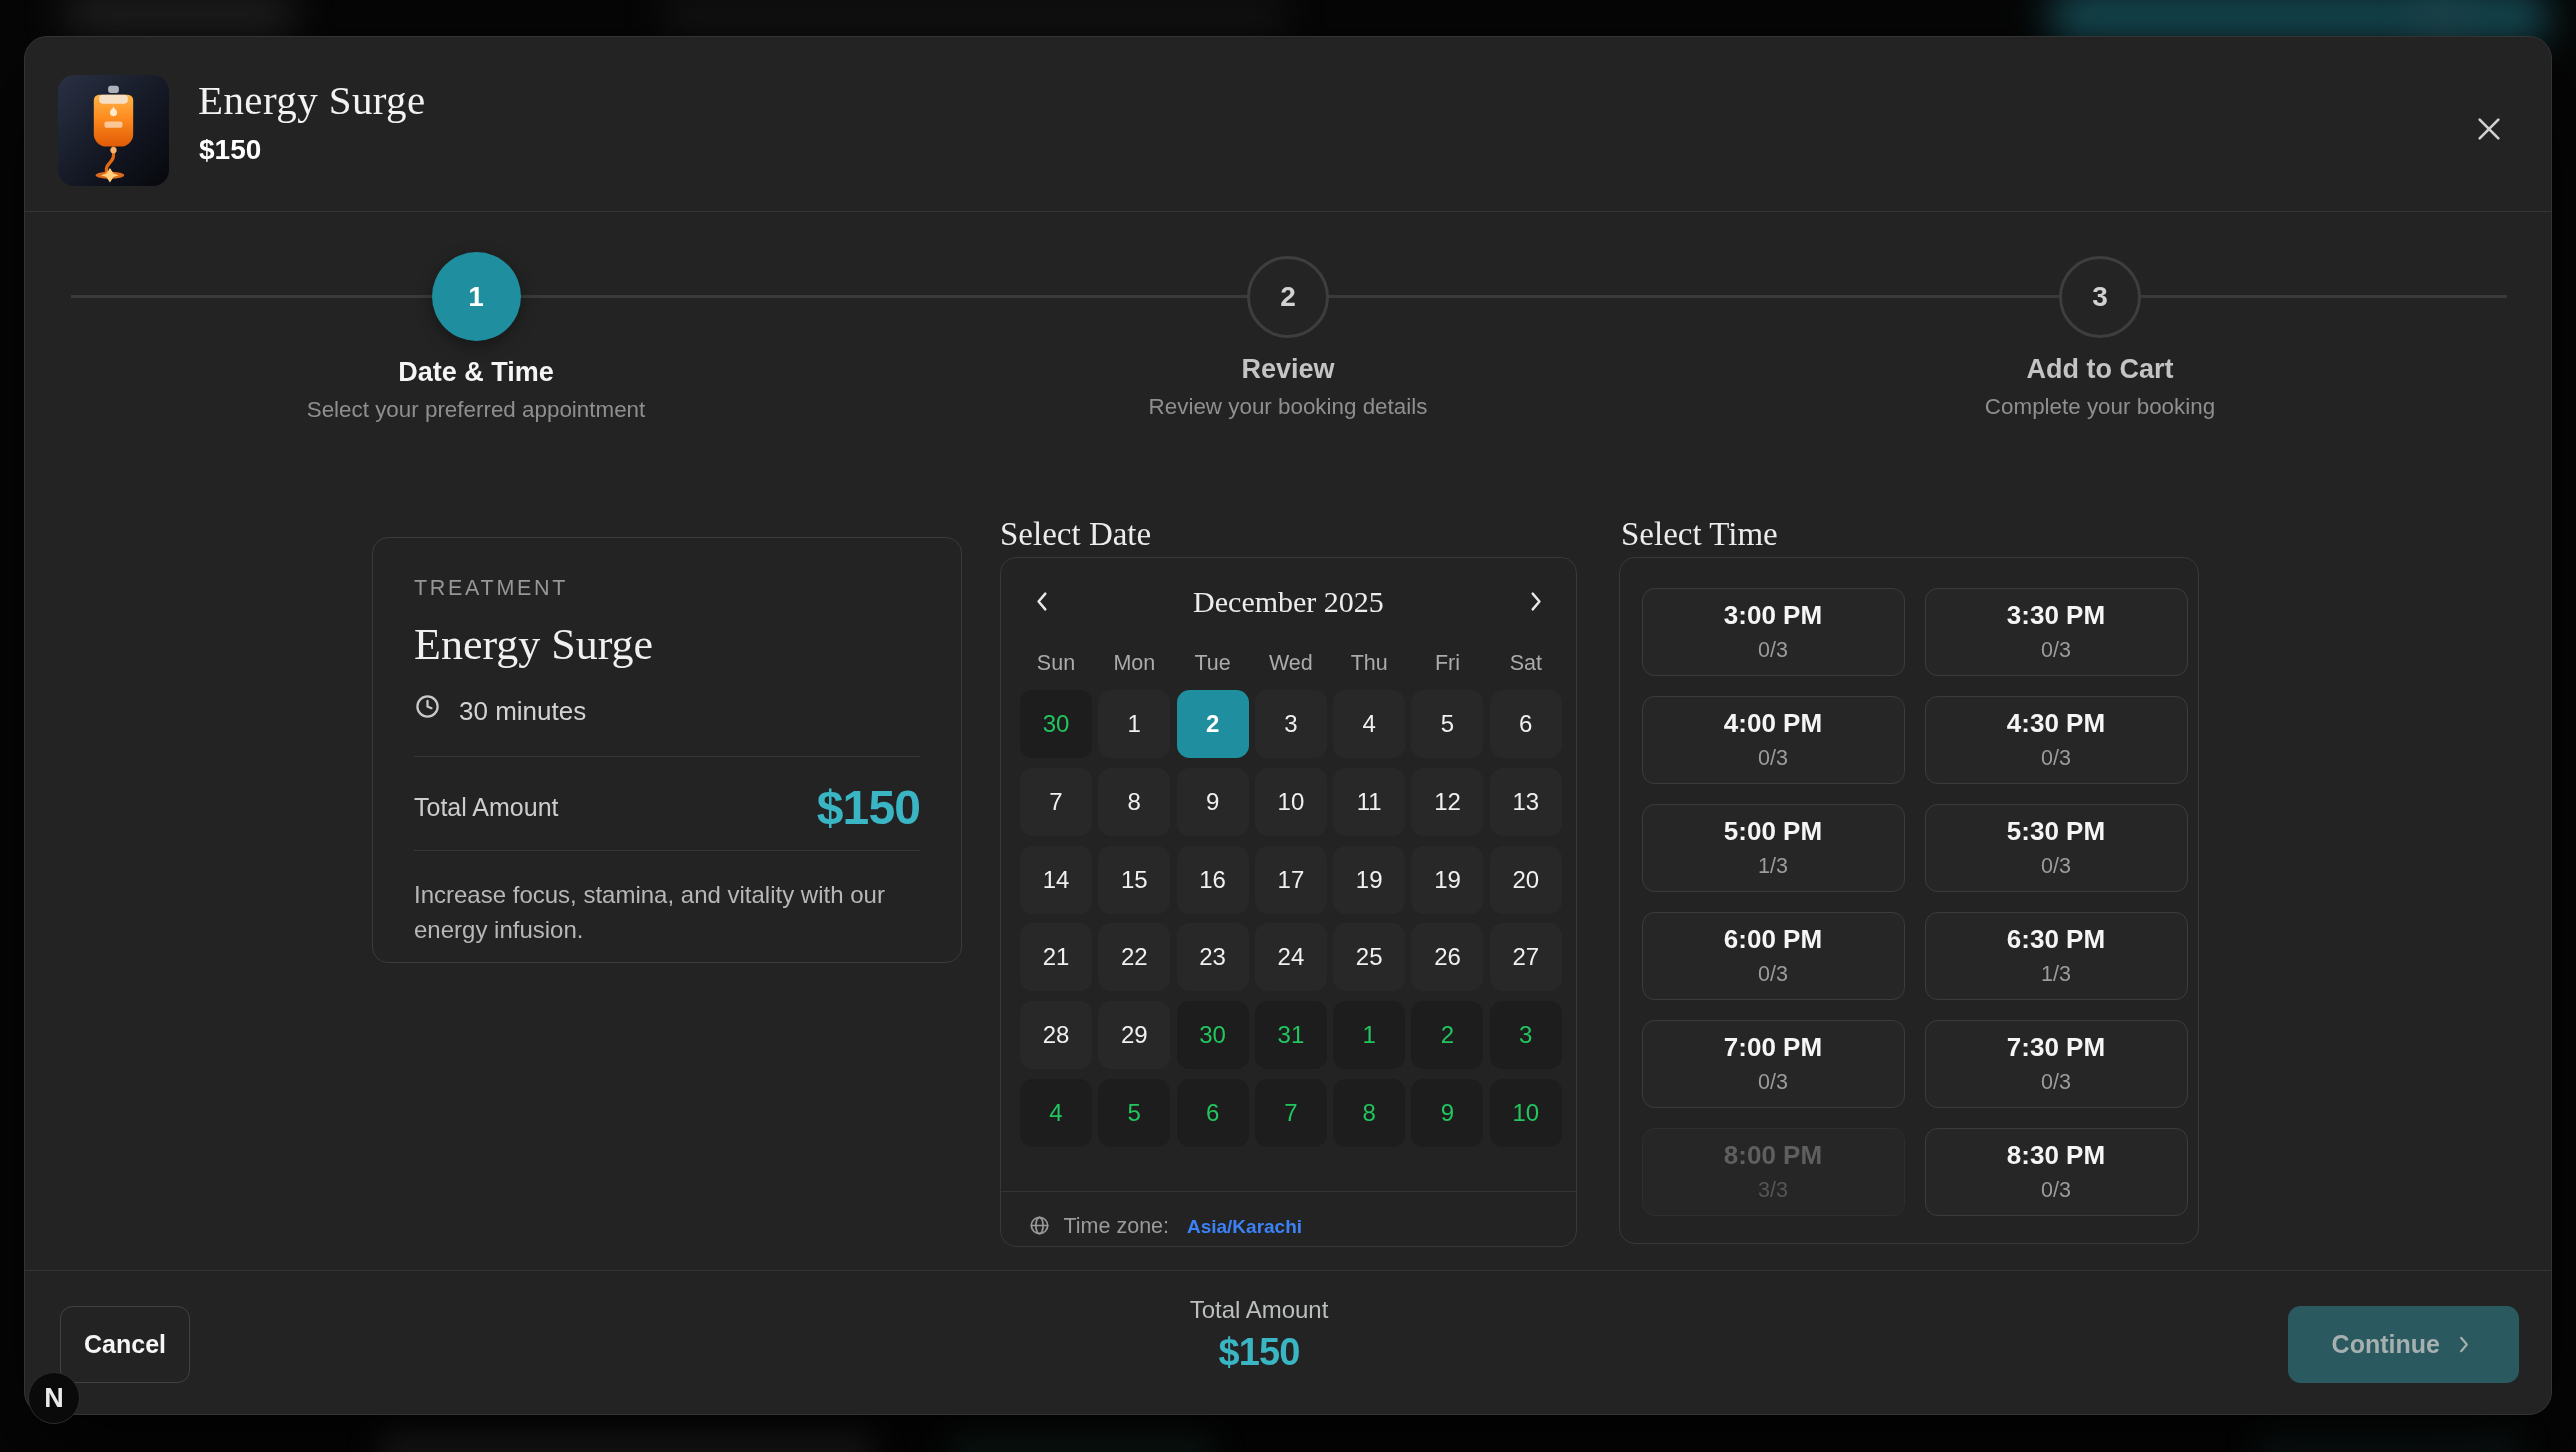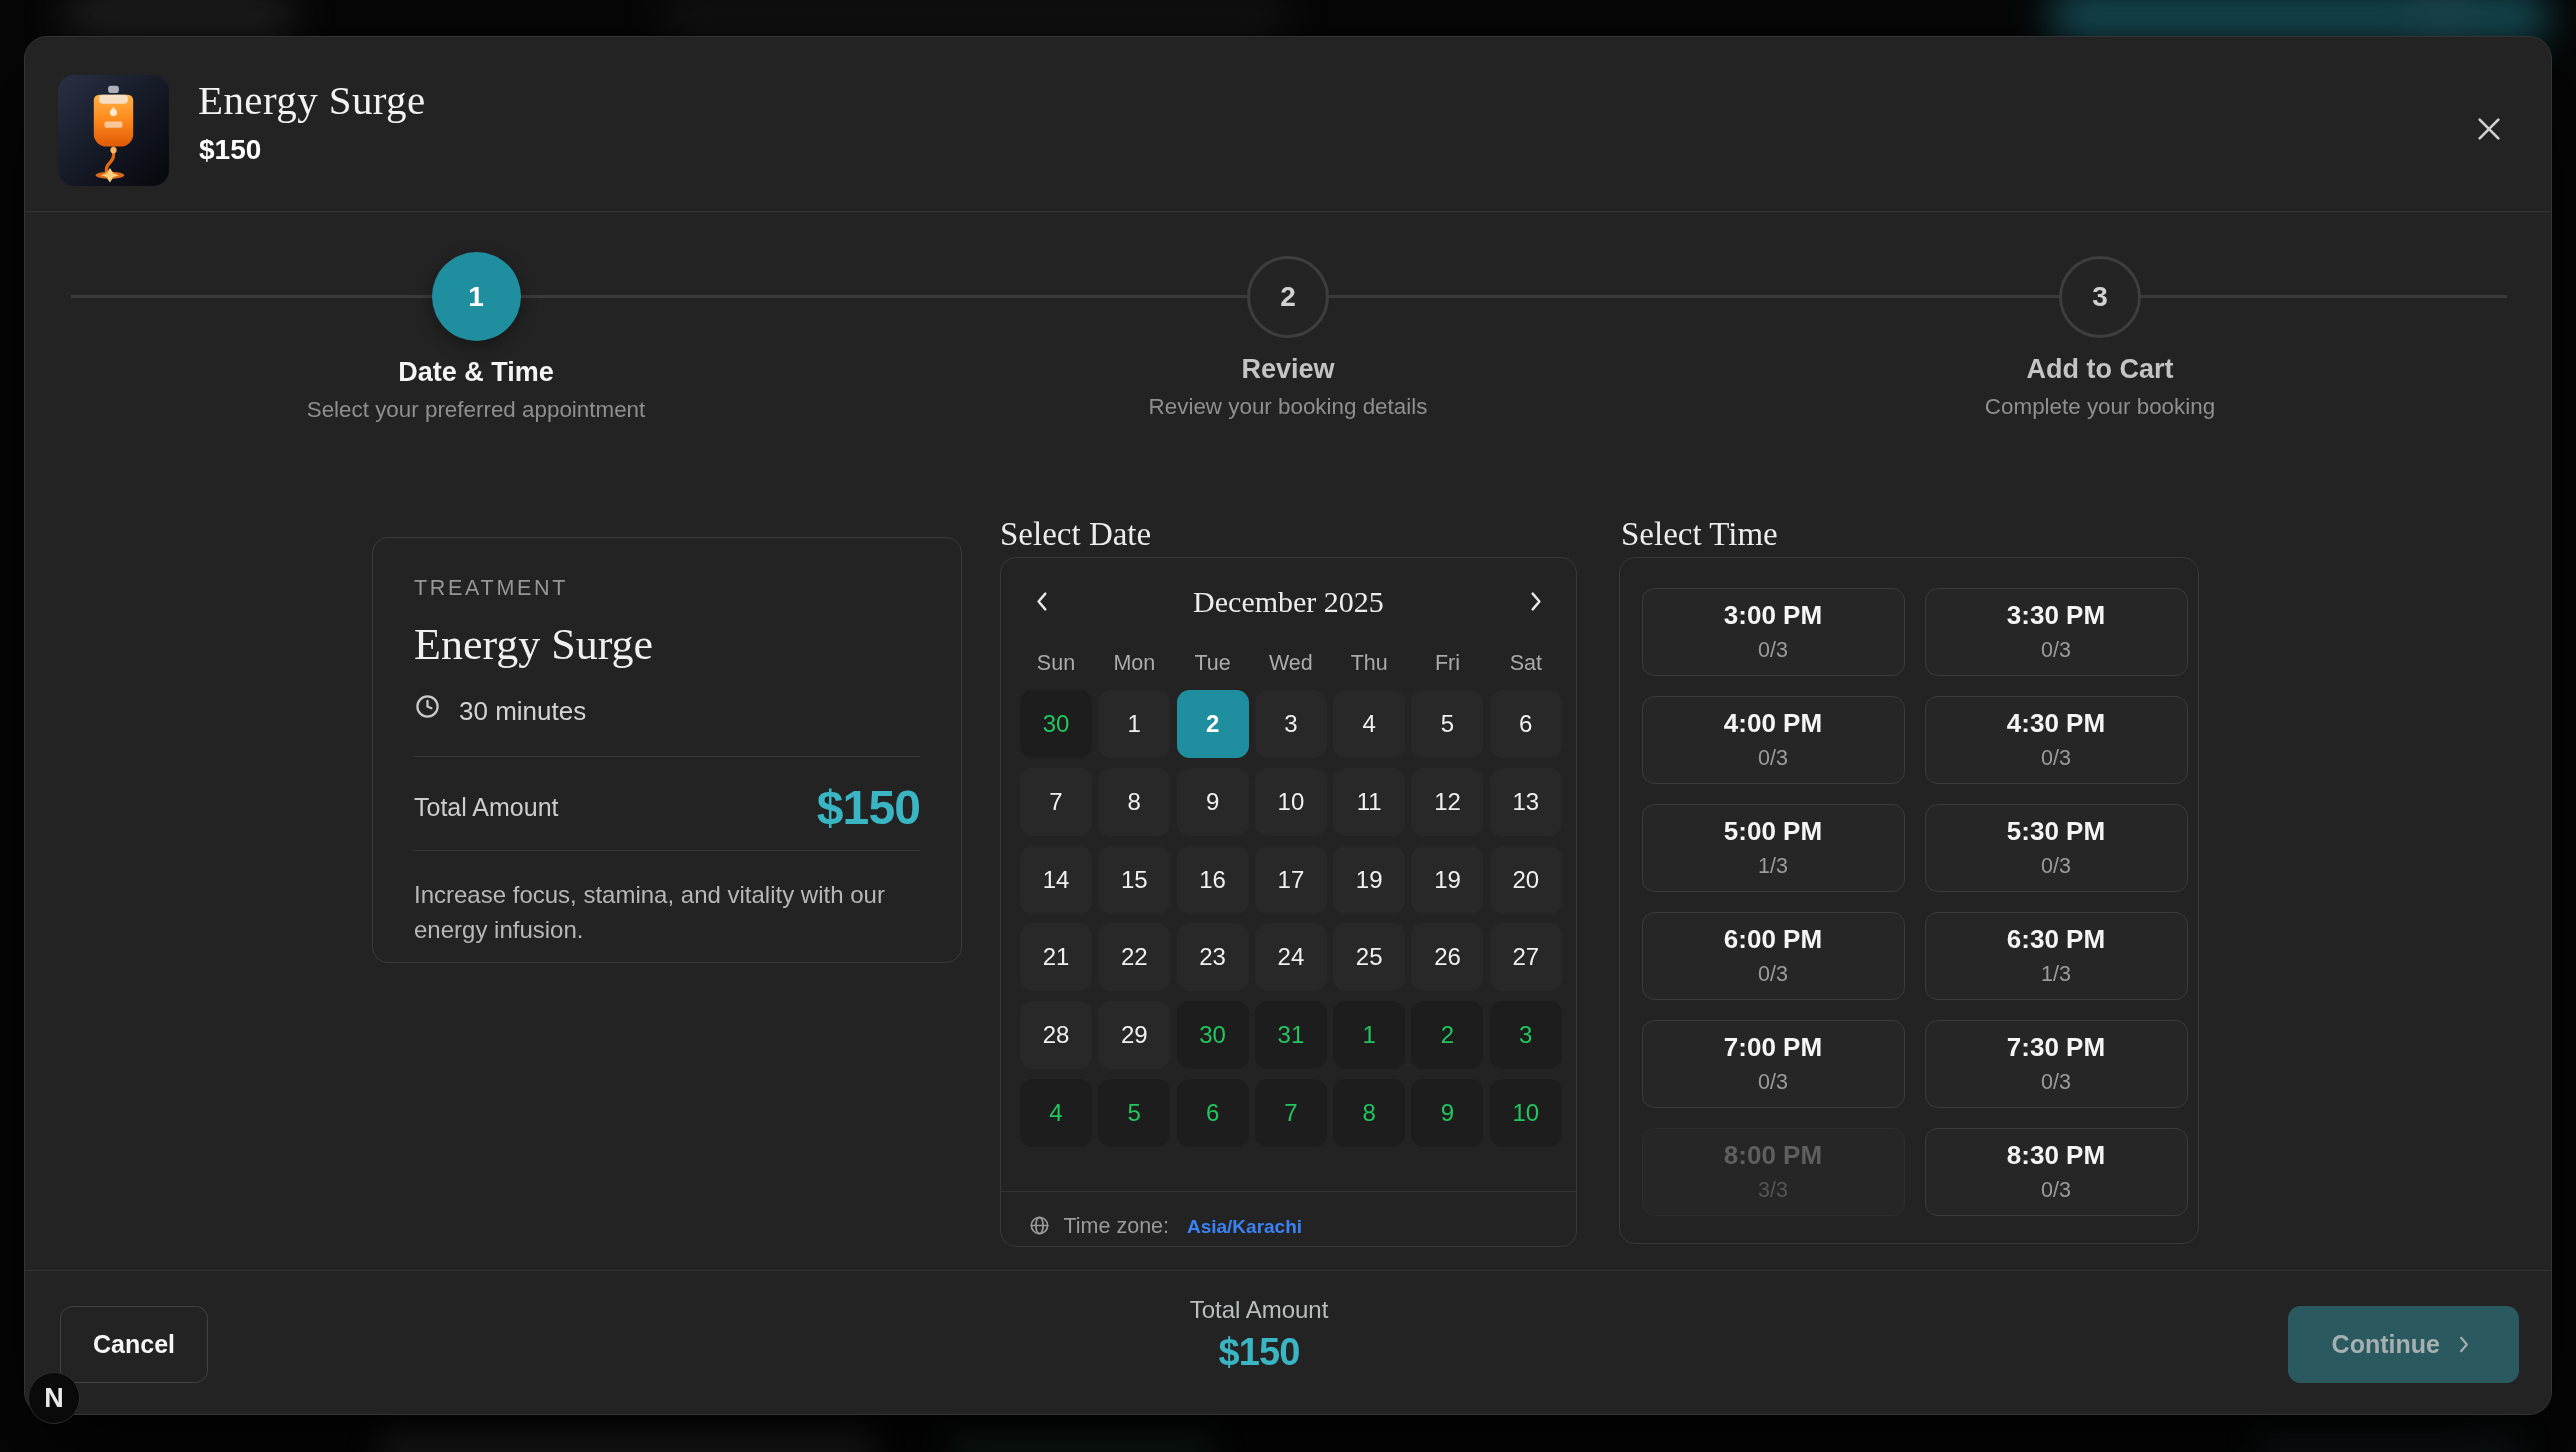--- a/index.html
+++ b/index.html
@@ -90,21 +90,21 @@
   .slots-grid { display:grid; grid-template-columns:263px 263px; column-gap:13.4px; row-gap:20.6px;gap:20px; }
   .slot { height:88px; border:0.9px solid #3c3c3c; border-radius:12.5px; background:rgba(255,255,255,.015);
           display:flex; flex-direction:column; align-items:center; justify-content:center; gap:7.2px; cursor:pointer; }
   .slot-time { font-size:26px; font-weight:700; color:#f5f5f5; }
   .slot-cap { font-size:21.5px; color:#9c9c9c; }
   .slot.disabled { border-color:#2e2e2e; cursor:default; }
   .slot.disabled .slot-time { color:#5f5f5f; }
   .slot.disabled .slot-cap { color:#555555; }
 
   
-  .cancel-btn { position:absolute; left:35px; top:1269px; width:148px; height:77px; border:0.9px solid #424242;
+  .cancel-btn { position:absolute; left:35px; top:1269px; width:130px; height:77px; border:0.9px solid #424242;
                 border-radius:12.5px; background:none; color:#f5f5f5; font-size:25px; font-weight:600;
                 font-family:"Liberation Sans", sans-serif; cursor:pointer; }
   .foot-center { position:absolute; left:1055px; top:1259px; width:358px; text-align:center; }
   .foot-total-label { font-size:24px; color:#bcbfbf; }
   .foot-total-value { margin-top:7.2px; font-size:38px; font-weight:800; color:#3ab5c4; letter-spacing:-0.9px; }
   .continue-btn { position:absolute; left:2263px; top:1269px; width:231px; height:77px; border:none;
                   border-radius:12.5px; background:#2a5960; color:#a6b0b0; font-size:25px; font-weight:600;
                   font-family:"Liberation Sans", sans-serif; display:flex; align-items:center; justify-content:center;
                   gap:12.5px; cursor:pointer; }
 

